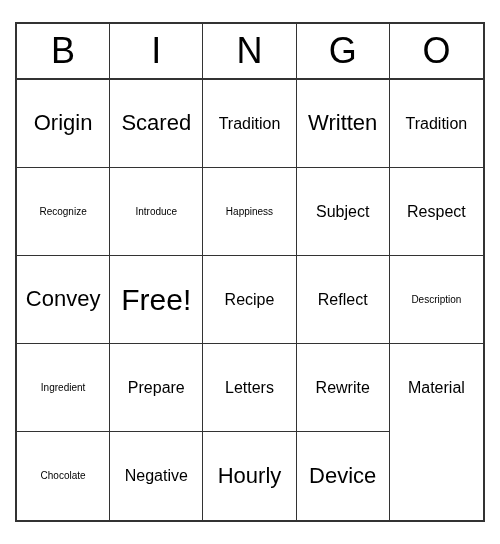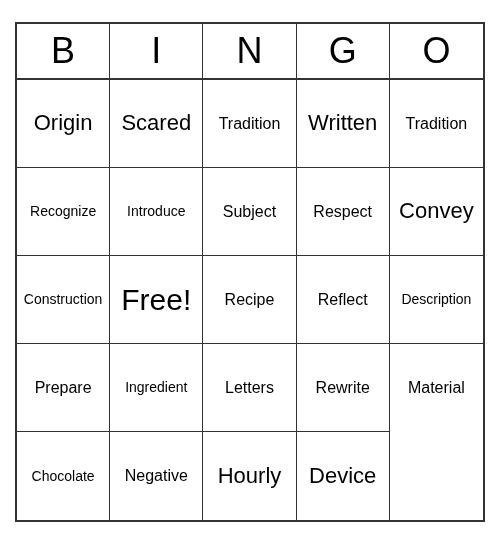--- a/index.html
+++ b/index.html
@@ -73,21 +73,21 @@
 
     .size-large {
       font-size: 22px;
     }
 
     .size-medium {
       font-size: 16px;
     }
 
     .size-small {
-      font-size: 14px;
+      font-size: 10px;
     }
 
     .free-cell {
       font-size: 30px;
       font-weight: normal;
     }
   </style>
 </head>
 <body>
 
@@ -115,48 +115,48 @@
       <div class="bingo-cell">
         <span class="cell-text size-medium">Tradition</span>
       </div>
       <div class="bingo-cell">
         <span class="cell-text size-small">Recognize</span>
       </div>
       <div class="bingo-cell">
         <span class="cell-text size-small">Introduce</span>
       </div>
       <div class="bingo-cell">
+        <span class="cell-text size-small">Happiness</span>
+      </div>
+      <div class="bingo-cell">
         <span class="cell-text size-medium">Subject</span>
       </div>
       <div class="bingo-cell">
         <span class="cell-text size-medium">Respect</span>
       </div>
       <div class="bingo-cell">
         <span class="cell-text size-large">Convey</span>
-      </div>
-      <div class="bingo-cell">
-        <span class="cell-text size-small">Construction</span>
       </div>
       <div class="bingo-cell">
         <span class="free-cell">Free!</span>
       </div>
       <div class="bingo-cell">
         <span class="cell-text size-medium">Recipe</span>
       </div>
       <div class="bingo-cell">
         <span class="cell-text size-medium">Reflect</span>
       </div>
       <div class="bingo-cell">
         <span class="cell-text size-small">Description</span>
       </div>
       <div class="bingo-cell">
-        <span class="cell-text size-medium">Prepare</span>
+        <span class="cell-text size-small">Ingredient</span>
       </div>
       <div class="bingo-cell">
-        <span class="cell-text size-small">Ingredient</span>
+        <span class="cell-text size-medium">Prepare</span>
       </div>
       <div class="bingo-cell">
         <span class="cell-text size-medium">Letters</span>
       </div>
       <div class="bingo-cell">
         <span class="cell-text size-medium">Rewrite</span>
       </div>
       <div class="bingo-cell">
         <span class="cell-text size-medium">Material</span>
       </div>

